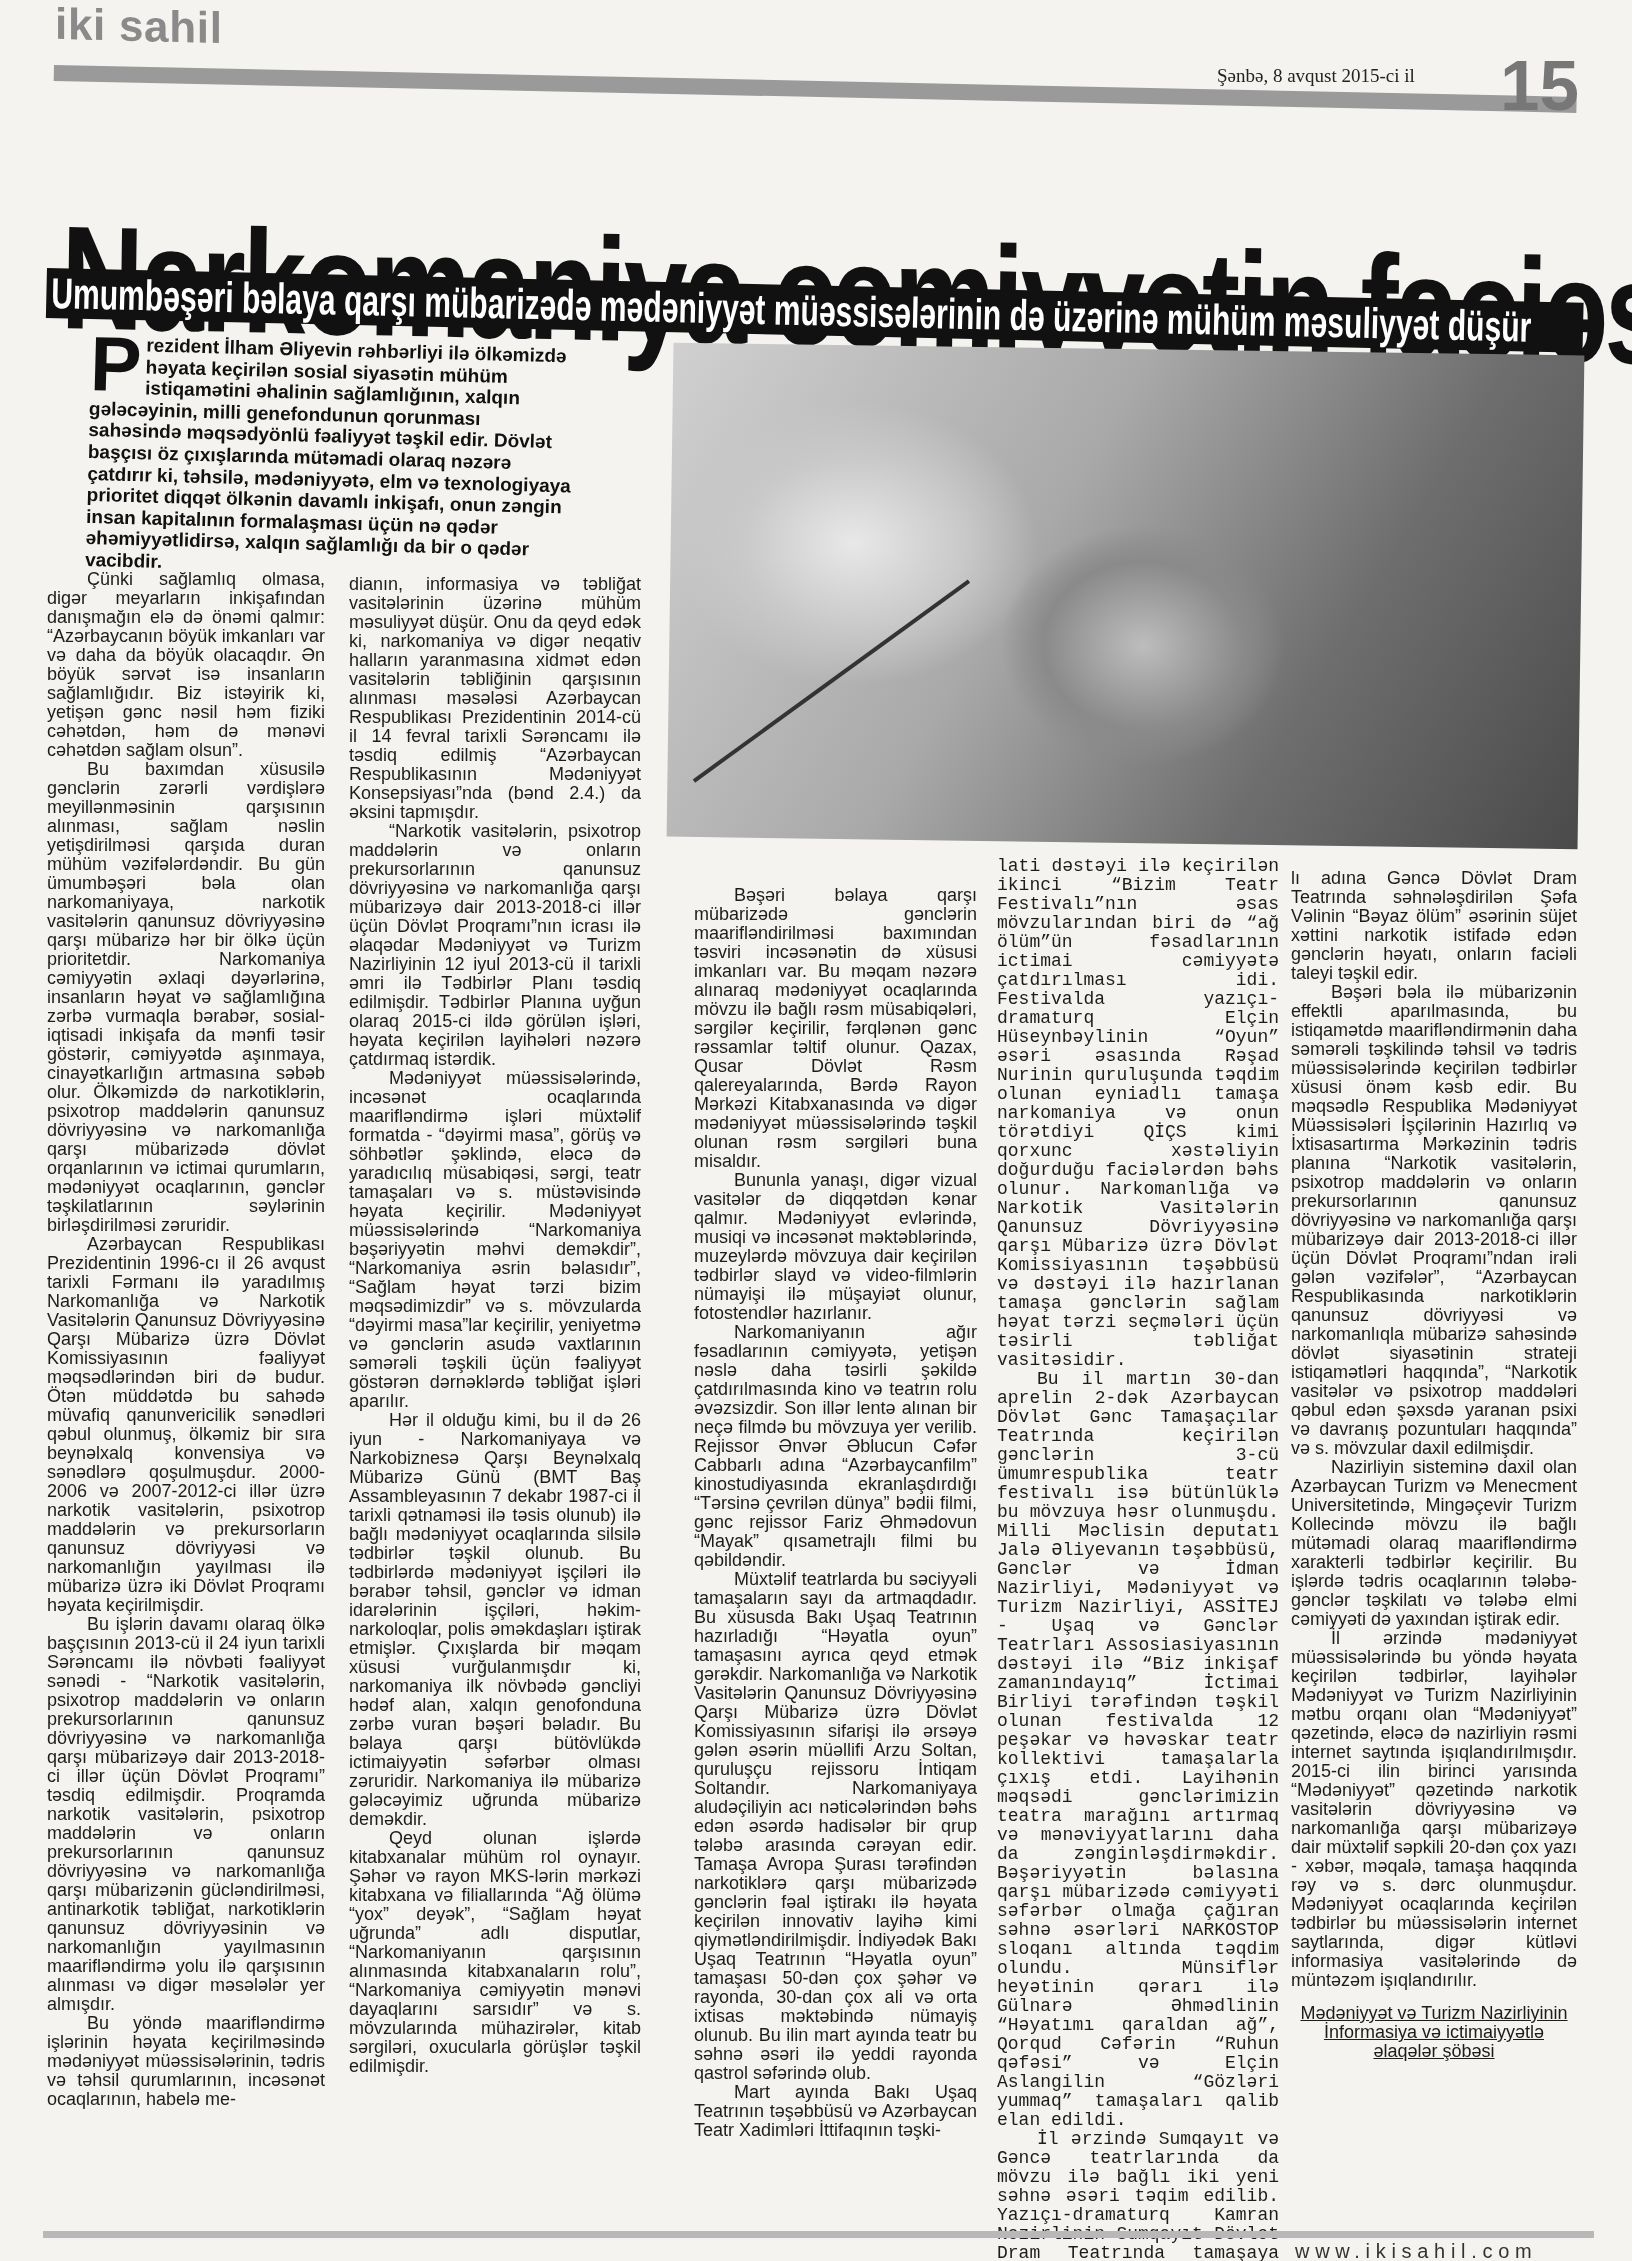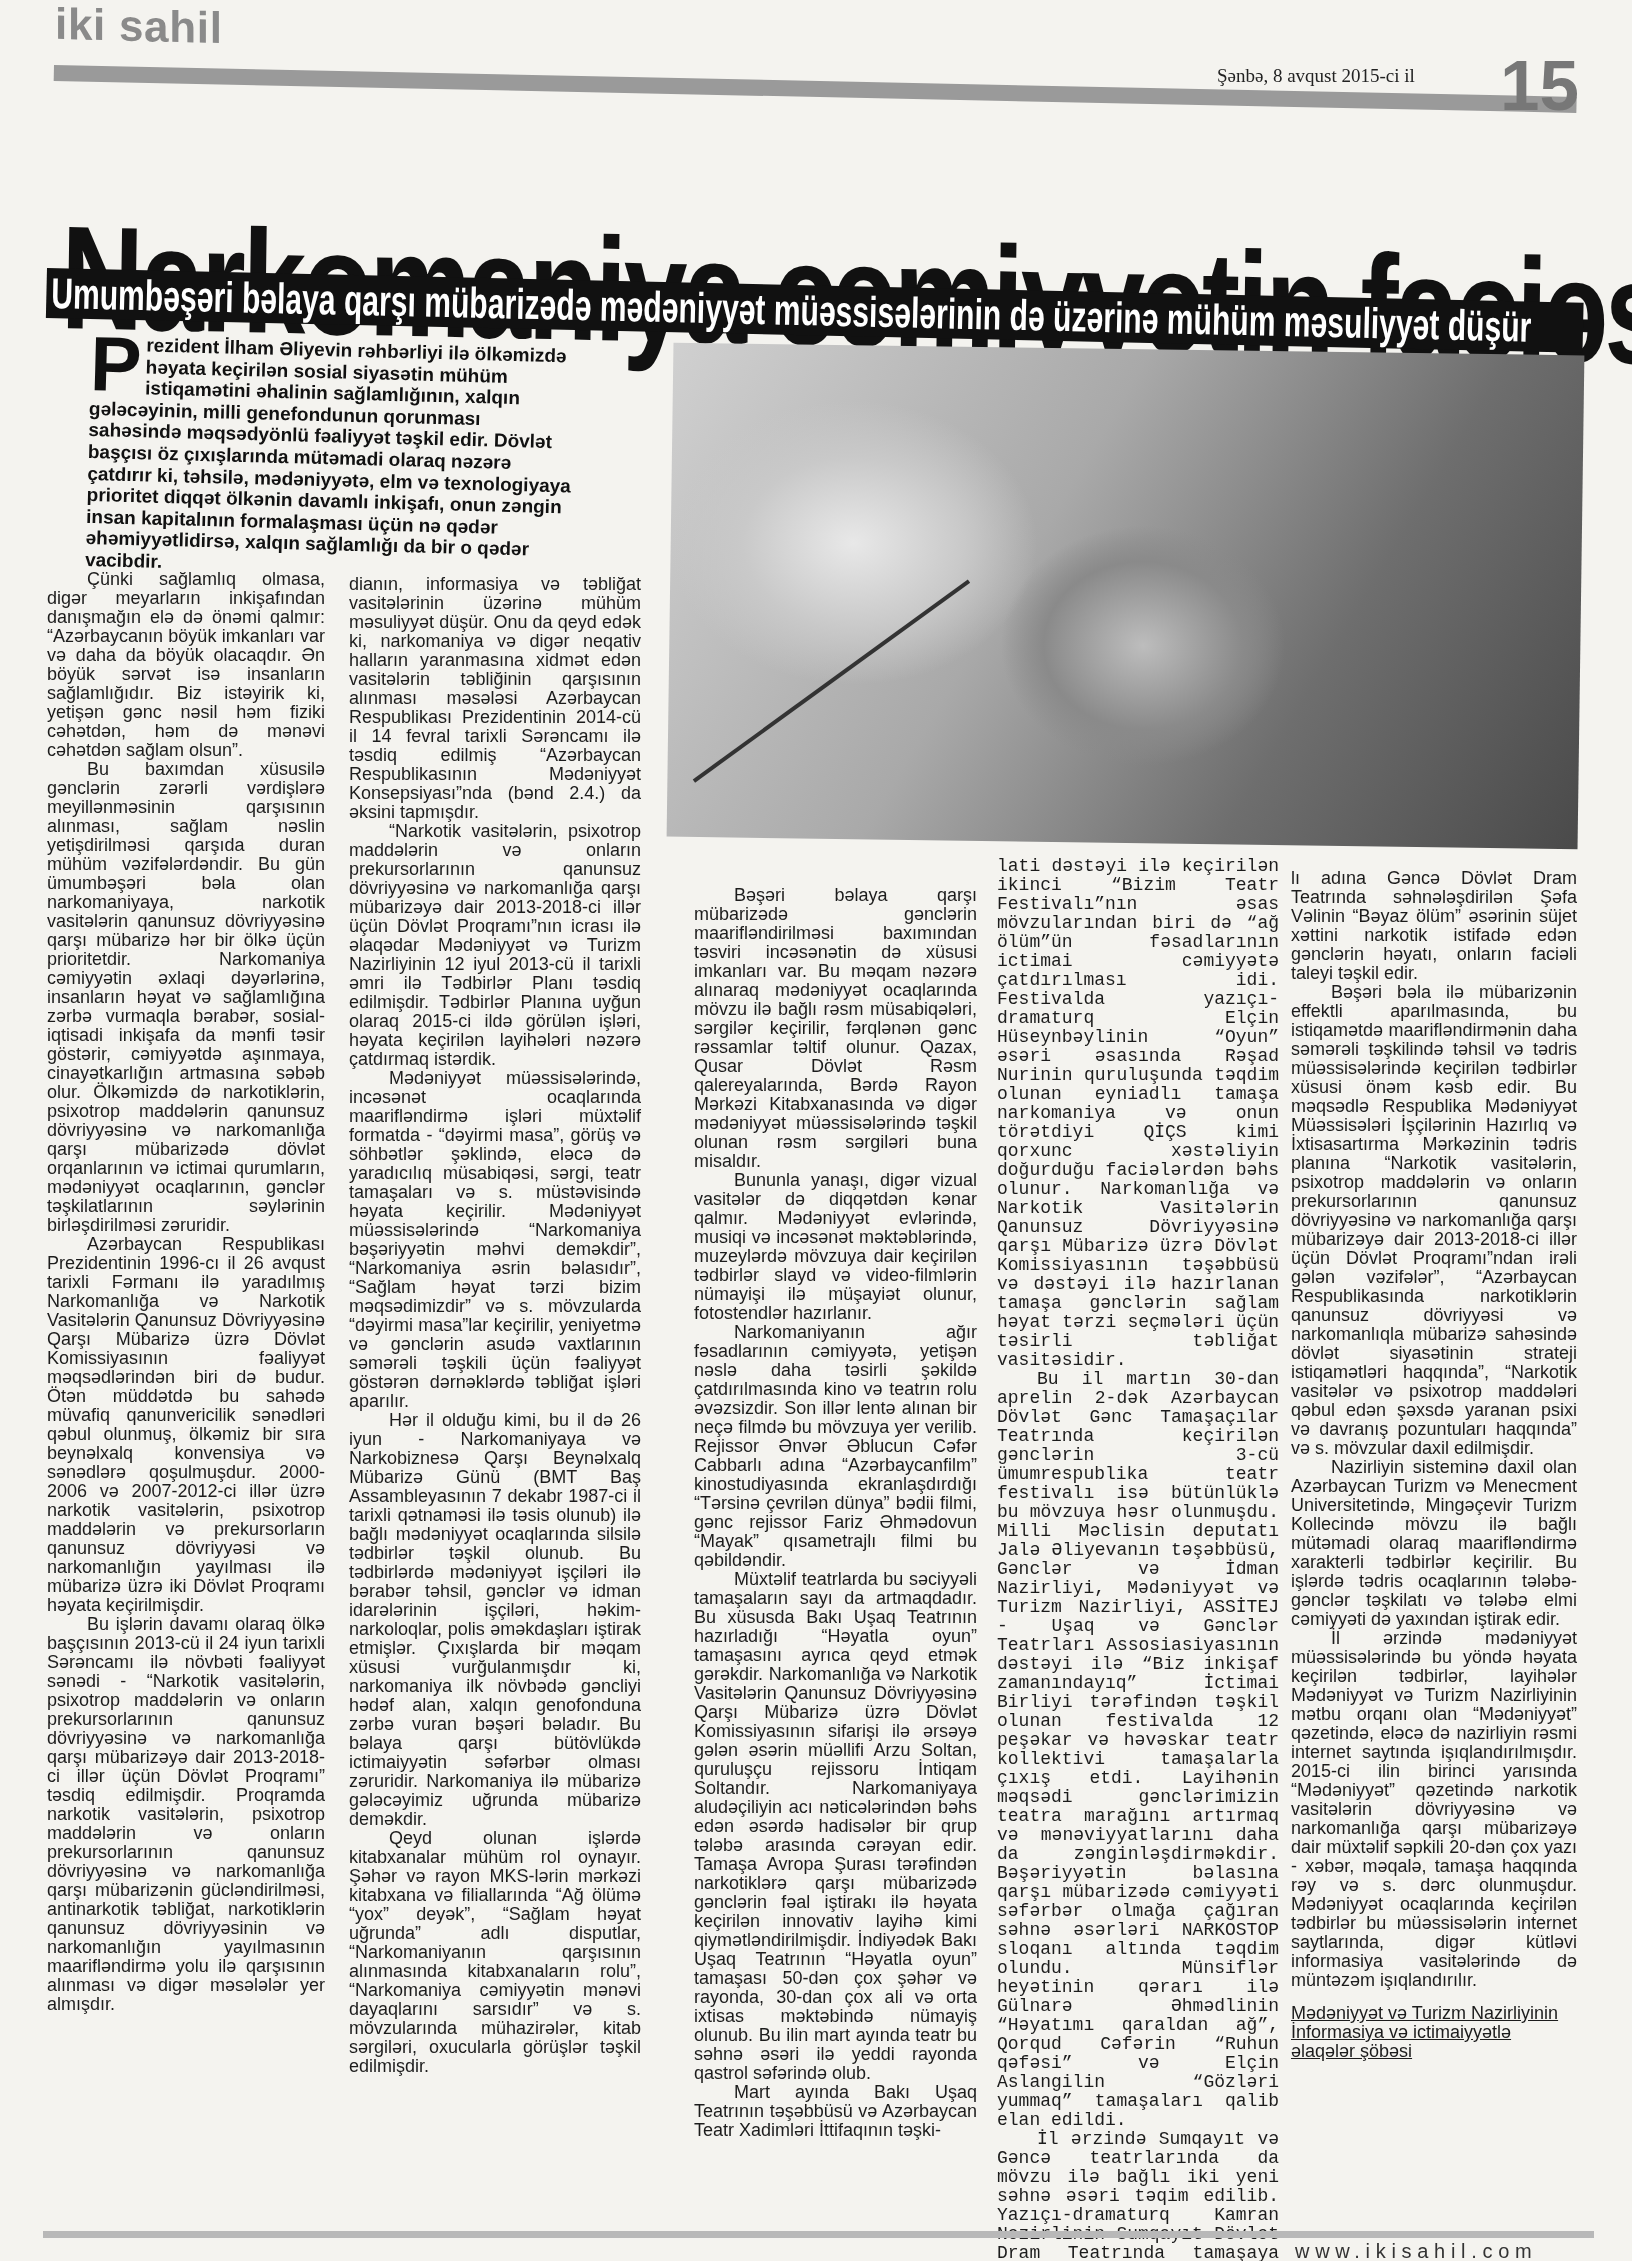--- a/index.html
+++ b/index.html
@@ -25,21 +25,21 @@
     transform:rotate(0.8deg); }
   .needle { position:absolute; left:694px; top:779px; width:340px; height:4.3px; background:#333; transform:rotate(-36deg); transform-origin:left center; }
   .col { position:absolute; font-size:18px; line-height:19px; text-align:justify; color:#1c1c1c; }
   .col p { margin:0; text-indent:40px; }
   .col p.noind { text-indent:0; }
   .c1 { left:47px; top:564px; width:278px;margin-top:6px; }
   .c2 { left:349px; top:575px; width:292px; }
   .c3 { left:694px; top:886px; width:283px; }
   .c4 { left:997px; top:857px; width:282px;font-family:Liberation Mono, monospace; }
   .c5 { left:1291px; top:863px; width:286px;margin-top:6px; }
-  .sign { text-align:left; text-decoration:underline; text-indent:0 !important; margin-top:14px !important; }
+  .sign { text-align:center; text-decoration:underline; text-indent:0 !important; margin-top:14px !important; }
   .bottombar { position:absolute; left:43px; top:2231px; width:1551px; height:7px; background:#b8b8b8; }
   .website { position:absolute; left:1295px; top:2240px; font-size:20px; letter-spacing:5.7px; color:#333; }
 </style>
 </head>
 <body>
 
 <div class="masthead">iki sahil</div>
 <div class="topbar"></div>
 <div class="dateline">Şənbə, 8 avqust 2015-ci il</div>
 <div class="pagenum">15</div>
@@ -55,20 +55,21 @@
 </div>
 
 <div class="photo"></div>
 <div class="needle"></div>
 
 <div class="col c1">
   <p>Çünki sağlamlıq olmasa, digər meyarların inkişafından danışmağın elə də önəmi qalmır: “Azərbaycanın böyük imkanları var və daha da böyük olacaqdır. Ən böyük sərvət isə insanların sağlamlığıdır. Biz istəyirik ki, yetişən gənc nəsil həm fiziki cəhətdən, həm də mənəvi cəhətdən sağlam olsun”.</p>
   <p>Bu baxımdan xüsusilə gənclərin zərərli vərdişlərə meyillənməsinin qarşısının alınması, sağlam nəslin yetişdirilməsi qarşıda duran mühüm vəzifələrdəndir. Bu gün ümumbəşəri bəla olan narkomaniyaya, narkotik vasitələrin qanunsuz dövriyyəsinə qarşı mübarizə hər bir ölkə üçün prioritetdir. Narkomaniya cəmiyyətin əxlaqi dəyərlərinə, insanların həyat və sağlamlığına zərbə vurmaqla bərabər, sosial-iqtisadi inkişafa da mənfi təsir göstərir, cəmiyyətdə aşınmaya, cinayətkarlığın artmasına səbəb olur. Ölkəmizdə də narkotiklərin, psixotrop maddələrin qanunsuz dövriyyəsinə və narkomanlığa qarşı mübarizədə dövlət orqanlarının və ictimai qurumların, mədəniyyət ocaqlarının, gənclər təşkilatlarının səylərinin birləşdirilməsi zəruridir.</p>
   <p>Azərbaycan Respublikası Prezidentinin 1996-cı il 26 avqust tarixli Fərmanı ilə yaradılmış Narkomanlığa və Narkotik Vasitələrin Qanunsuz Dövriyyəsinə Qarşı Mübarizə üzrə Dövlət Komissiyasının fəaliyyət məqsədlərindən biri də budur. Ötən müddətdə bu sahədə müvafiq qanunvericilik sənədləri qəbul olunmuş, ölkəmiz bir sıra beynəlxalq konvensiya və sənədlərə qoşulmuşdur. 2000-2006 və 2007-2012-ci illər üzrə narkotik vasitələrin, psixotrop maddələrin və prekursorların qanunsuz dövriyyəsi və narkomanlığın yayılması ilə mübarizə üzrə iki Dövlət Proqramı həyata keçirilmişdir.</p>
   <p>Bu işlərin davamı olaraq ölkə başçısının 2013-cü il 24 iyun tarixli Sərəncamı ilə növbəti fəaliyyət sənədi - “Narkotik vasitələrin, psixotrop maddələrin və onların prekursorlarının qanunsuz dövriyyəsinə və narkomanlığa qarşı mübarizəyə dair 2013-2018-ci illər üçün Dövlət Proqramı” təsdiq edilmişdir. Proqramda narkotik vasitələrin, psixotrop maddələrin və onların prekursorlarının qanunsuz dövriyyəsinə və narkomanlığa qarşı mübarizənin gücləndirilməsi, antinarkotik təbliğat, narkotiklərin qanunsuz dövriyyəsinin və narkomanlığın yayılmasının maarifləndirmə yolu ilə qarşısının alınması və digər məsələlər yer almışdır.</p>
+  <p>Bu yöndə maarifləndirmə işlərinin həyata keçirilməsində mədəniyyət müəssisələrinin, tədris və təhsil qurumlarının, incəsənət ocaqlarının, habelə me-</p>
 </div>
 
 <div class="col c2">
   <p class="noind">dianın, informasiya və təbliğat vasitələrinin üzərinə mühüm məsuliyyət düşür. Onu da qeyd edək ki, narkomaniya və digər neqativ halların yaranmasına xidmət edən vasitələrin təbliğinin qarşısının alınması məsələsi Azərbaycan Respublikası Prezidentinin 2014-cü il 14 fevral tarixli Sərəncamı ilə təsdiq edilmiş “Azərbaycan Respublikasının Mədəniyyət Konsepsiyası”nda (bənd 2.4.) da əksini tapmışdır.</p>
   <p>“Narkotik vasitələrin, psixotrop maddələrin və onların prekursorlarının qanunsuz dövriyyəsinə və narkomanlığa qarşı mübarizəyə dair 2013-2018-ci illər üçün Dövlət Proqramı”nın icrası ilə əlaqədar Mədəniyyət və Turizm Nazirliyinin 12 iyul 2013-cü il tarixli əmri ilə Tədbirlər Planı təsdiq edilmişdir. Tədbirlər Planına uyğun olaraq 2015-ci ildə görülən işləri, həyata keçirilən layihələri nəzərə çatdırmaq istərdik.</p>
   <p>Mədəniyyət müəssisələrində, incəsənət ocaqlarında maarifləndirmə işləri müxtəlif formatda - “dəyirmi masa”, görüş və söhbətlər şəklində, eləcə də yaradıcılıq müsabiqəsi, sərgi, teatr tamaşaları və s. müstəvisində həyata keçirilir. Mədəniyyət müəssisələrində “Narkomaniya bəşəriyyətin məhvi deməkdir”, “Narkomaniya əsrin bəlasıdır”, “Sağlam həyat tərzi bizim məqsədimizdir” və s. mövzularda “dəyirmi masa”lar keçirilir, yeniyetmə və gənclərin asudə vaxtlarının səmərəli təşkili üçün fəaliyyət göstərən dərnəklərdə təbliğat işləri aparılır.</p>
   <p>Hər il olduğu kimi, bu il də 26 iyun - Narkomaniyaya və Narkobiznesə Qarşı Beynəlxalq Mübarizə Günü (BMT Baş Assambleyasının 7 dekabr 1987-ci il tarixli qətnaməsi ilə təsis olunub) ilə bağlı mədəniyyət ocaqlarında silsilə tədbirlər təşkil olunub. Bu tədbirlərdə mədəniyyət işçiləri ilə bərabər təhsil, gənclər və idman idarələrinin işçiləri, həkim-narkoloqlar, polis əməkdaşları iştirak etmişlər. Çıxışlarda bir məqam xüsusi vurğulanmışdır ki, narkomaniya ilk növbədə gəncliyi hədəf alan, xalqın genofonduna zərbə vuran bəşəri bəladır. Bu bəlaya qarşı bütövlükdə ictimaiyyətin səfərbər olması zəruridir. Narkomaniya ilə mübarizə gələcəyimiz uğrunda mübarizə deməkdir.</p>
   <p>Qeyd olunan işlərdə kitabxanalar mühüm rol oynayır. Şəhər və rayon MKS-lərin mərkəzi kitabxana və filiallarında “Ağ ölümə “yox” deyək”, “Sağlam həyat uğrunda” adlı disputlar, “Narkomaniyanın qarşısının alınmasında kitabxanaların rolu”, “Narkomaniya cəmiyyətin mənəvi dayaqlarını sarsıdır” və s. mövzularında mühazirələr, kitab sərgiləri, oxucularla görüşlər təşkil edilmişdir.</p>
 </div>
 

